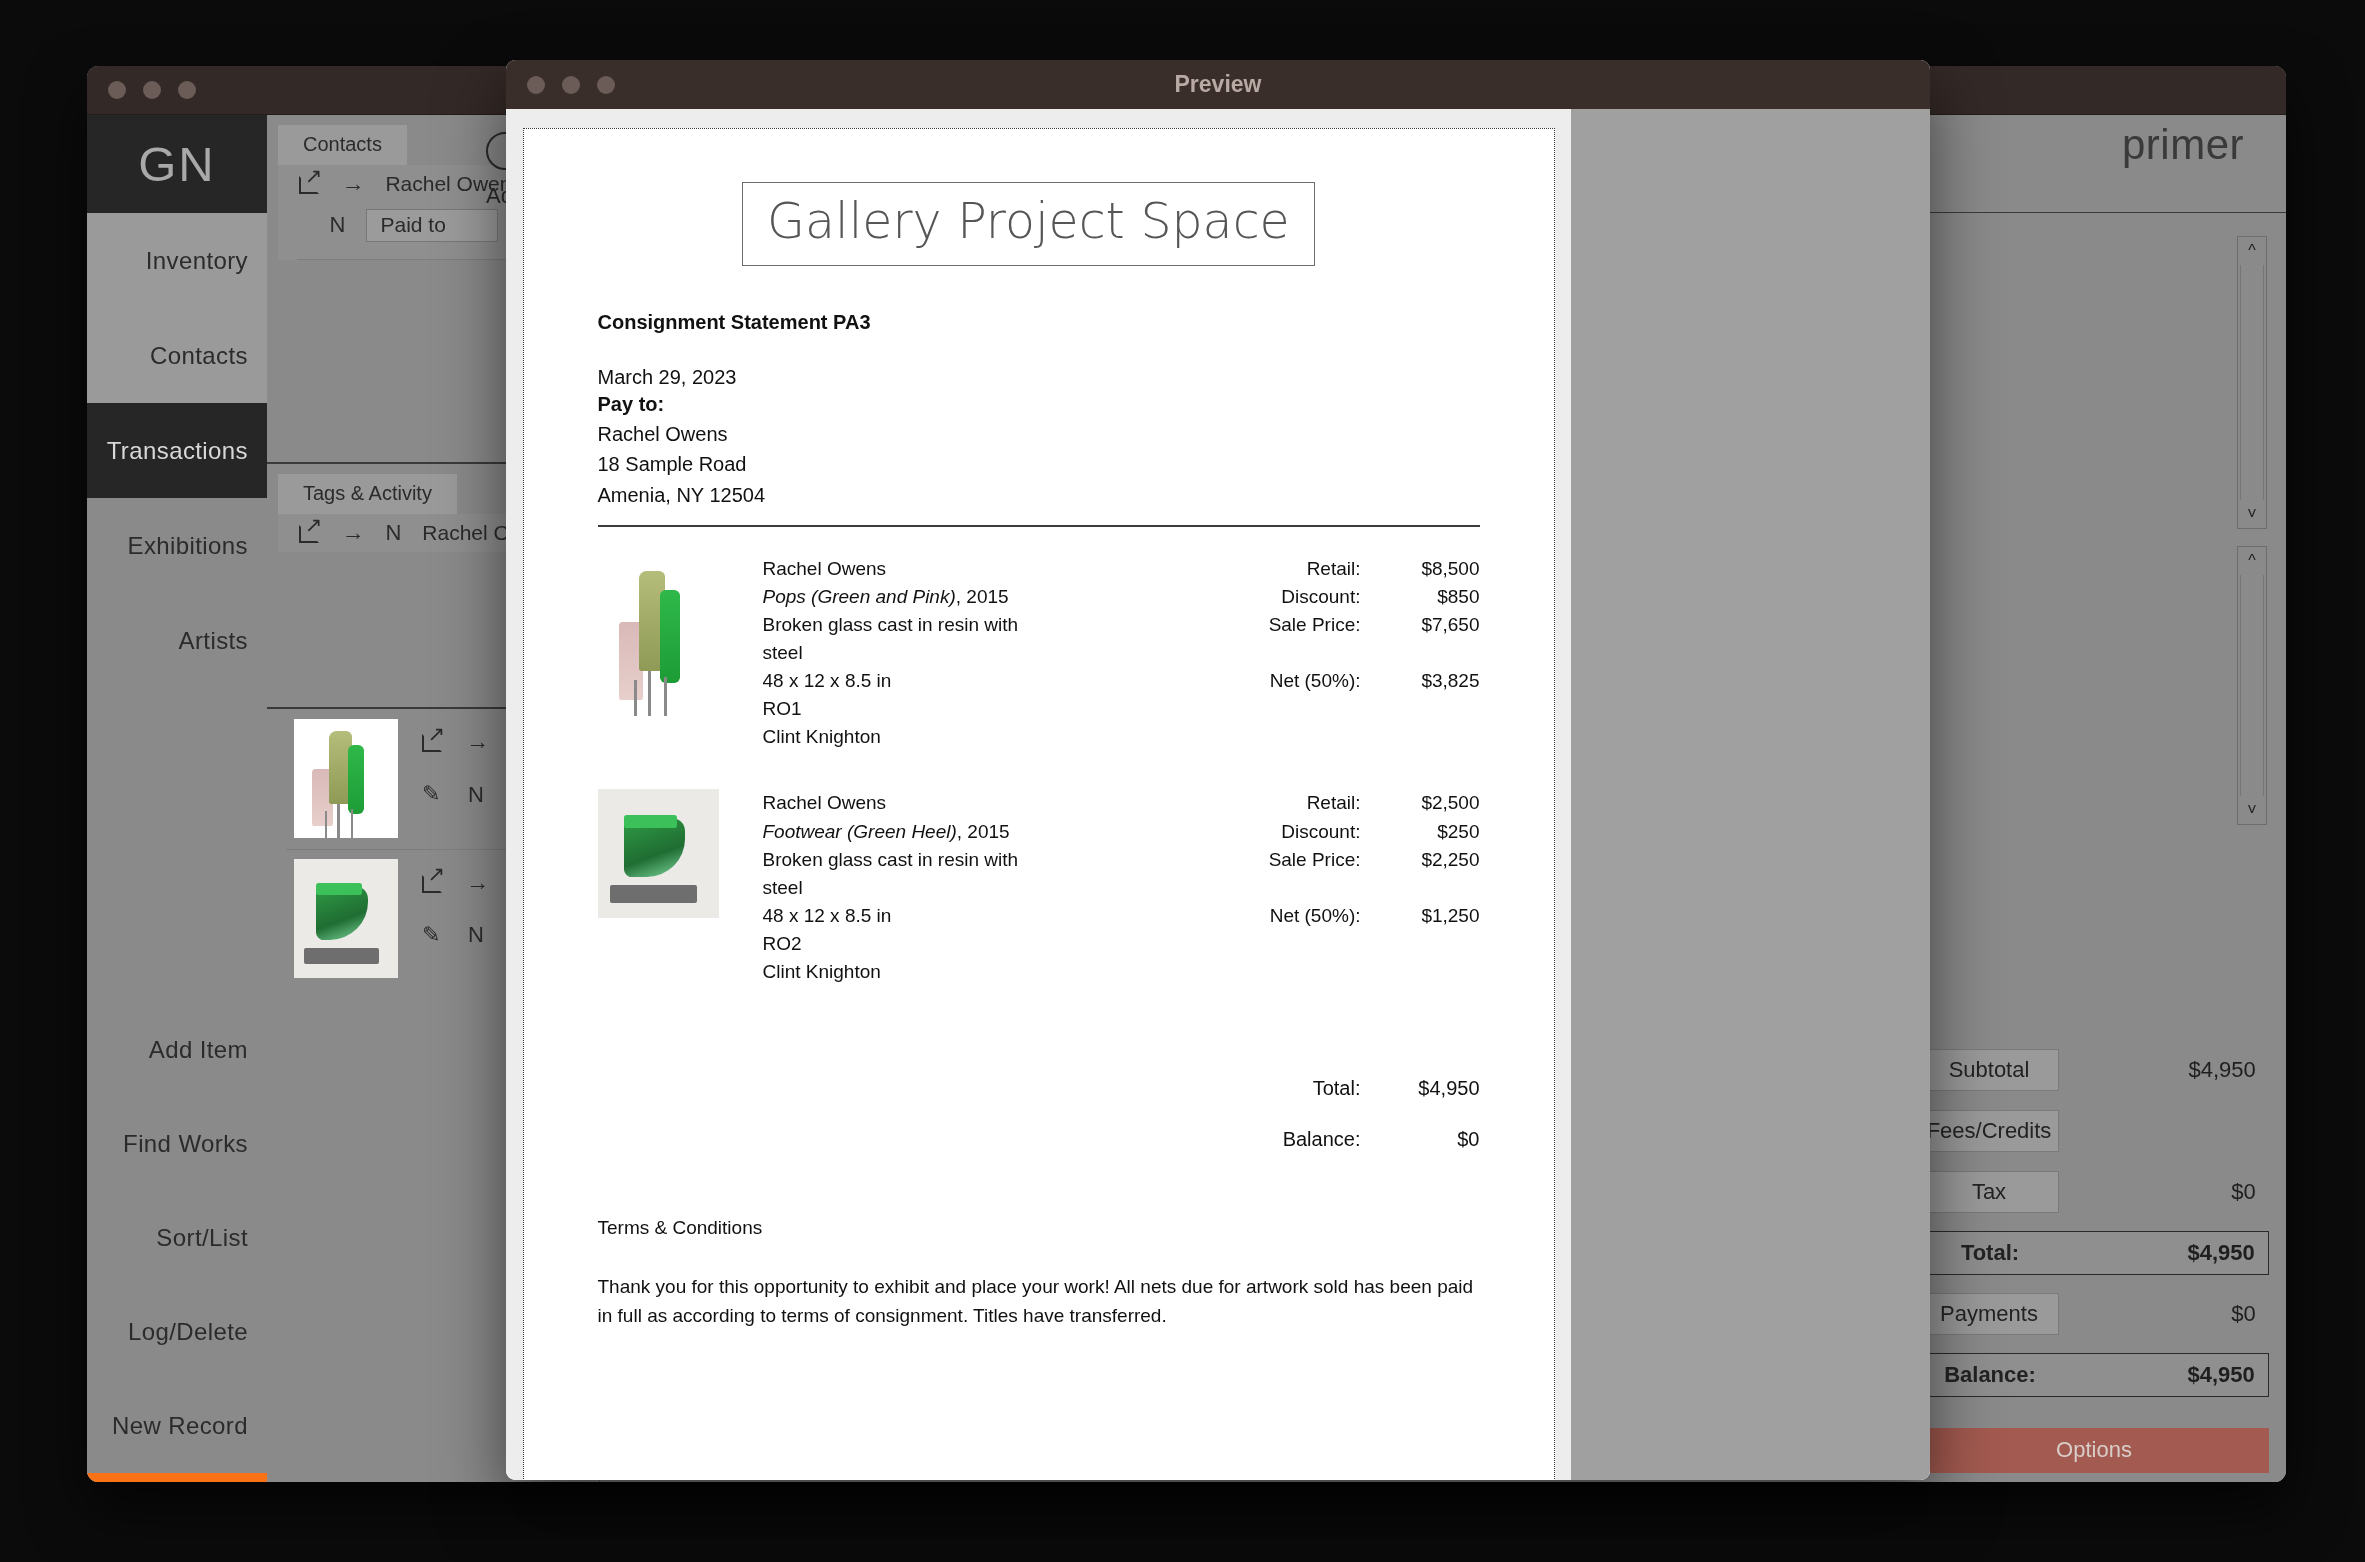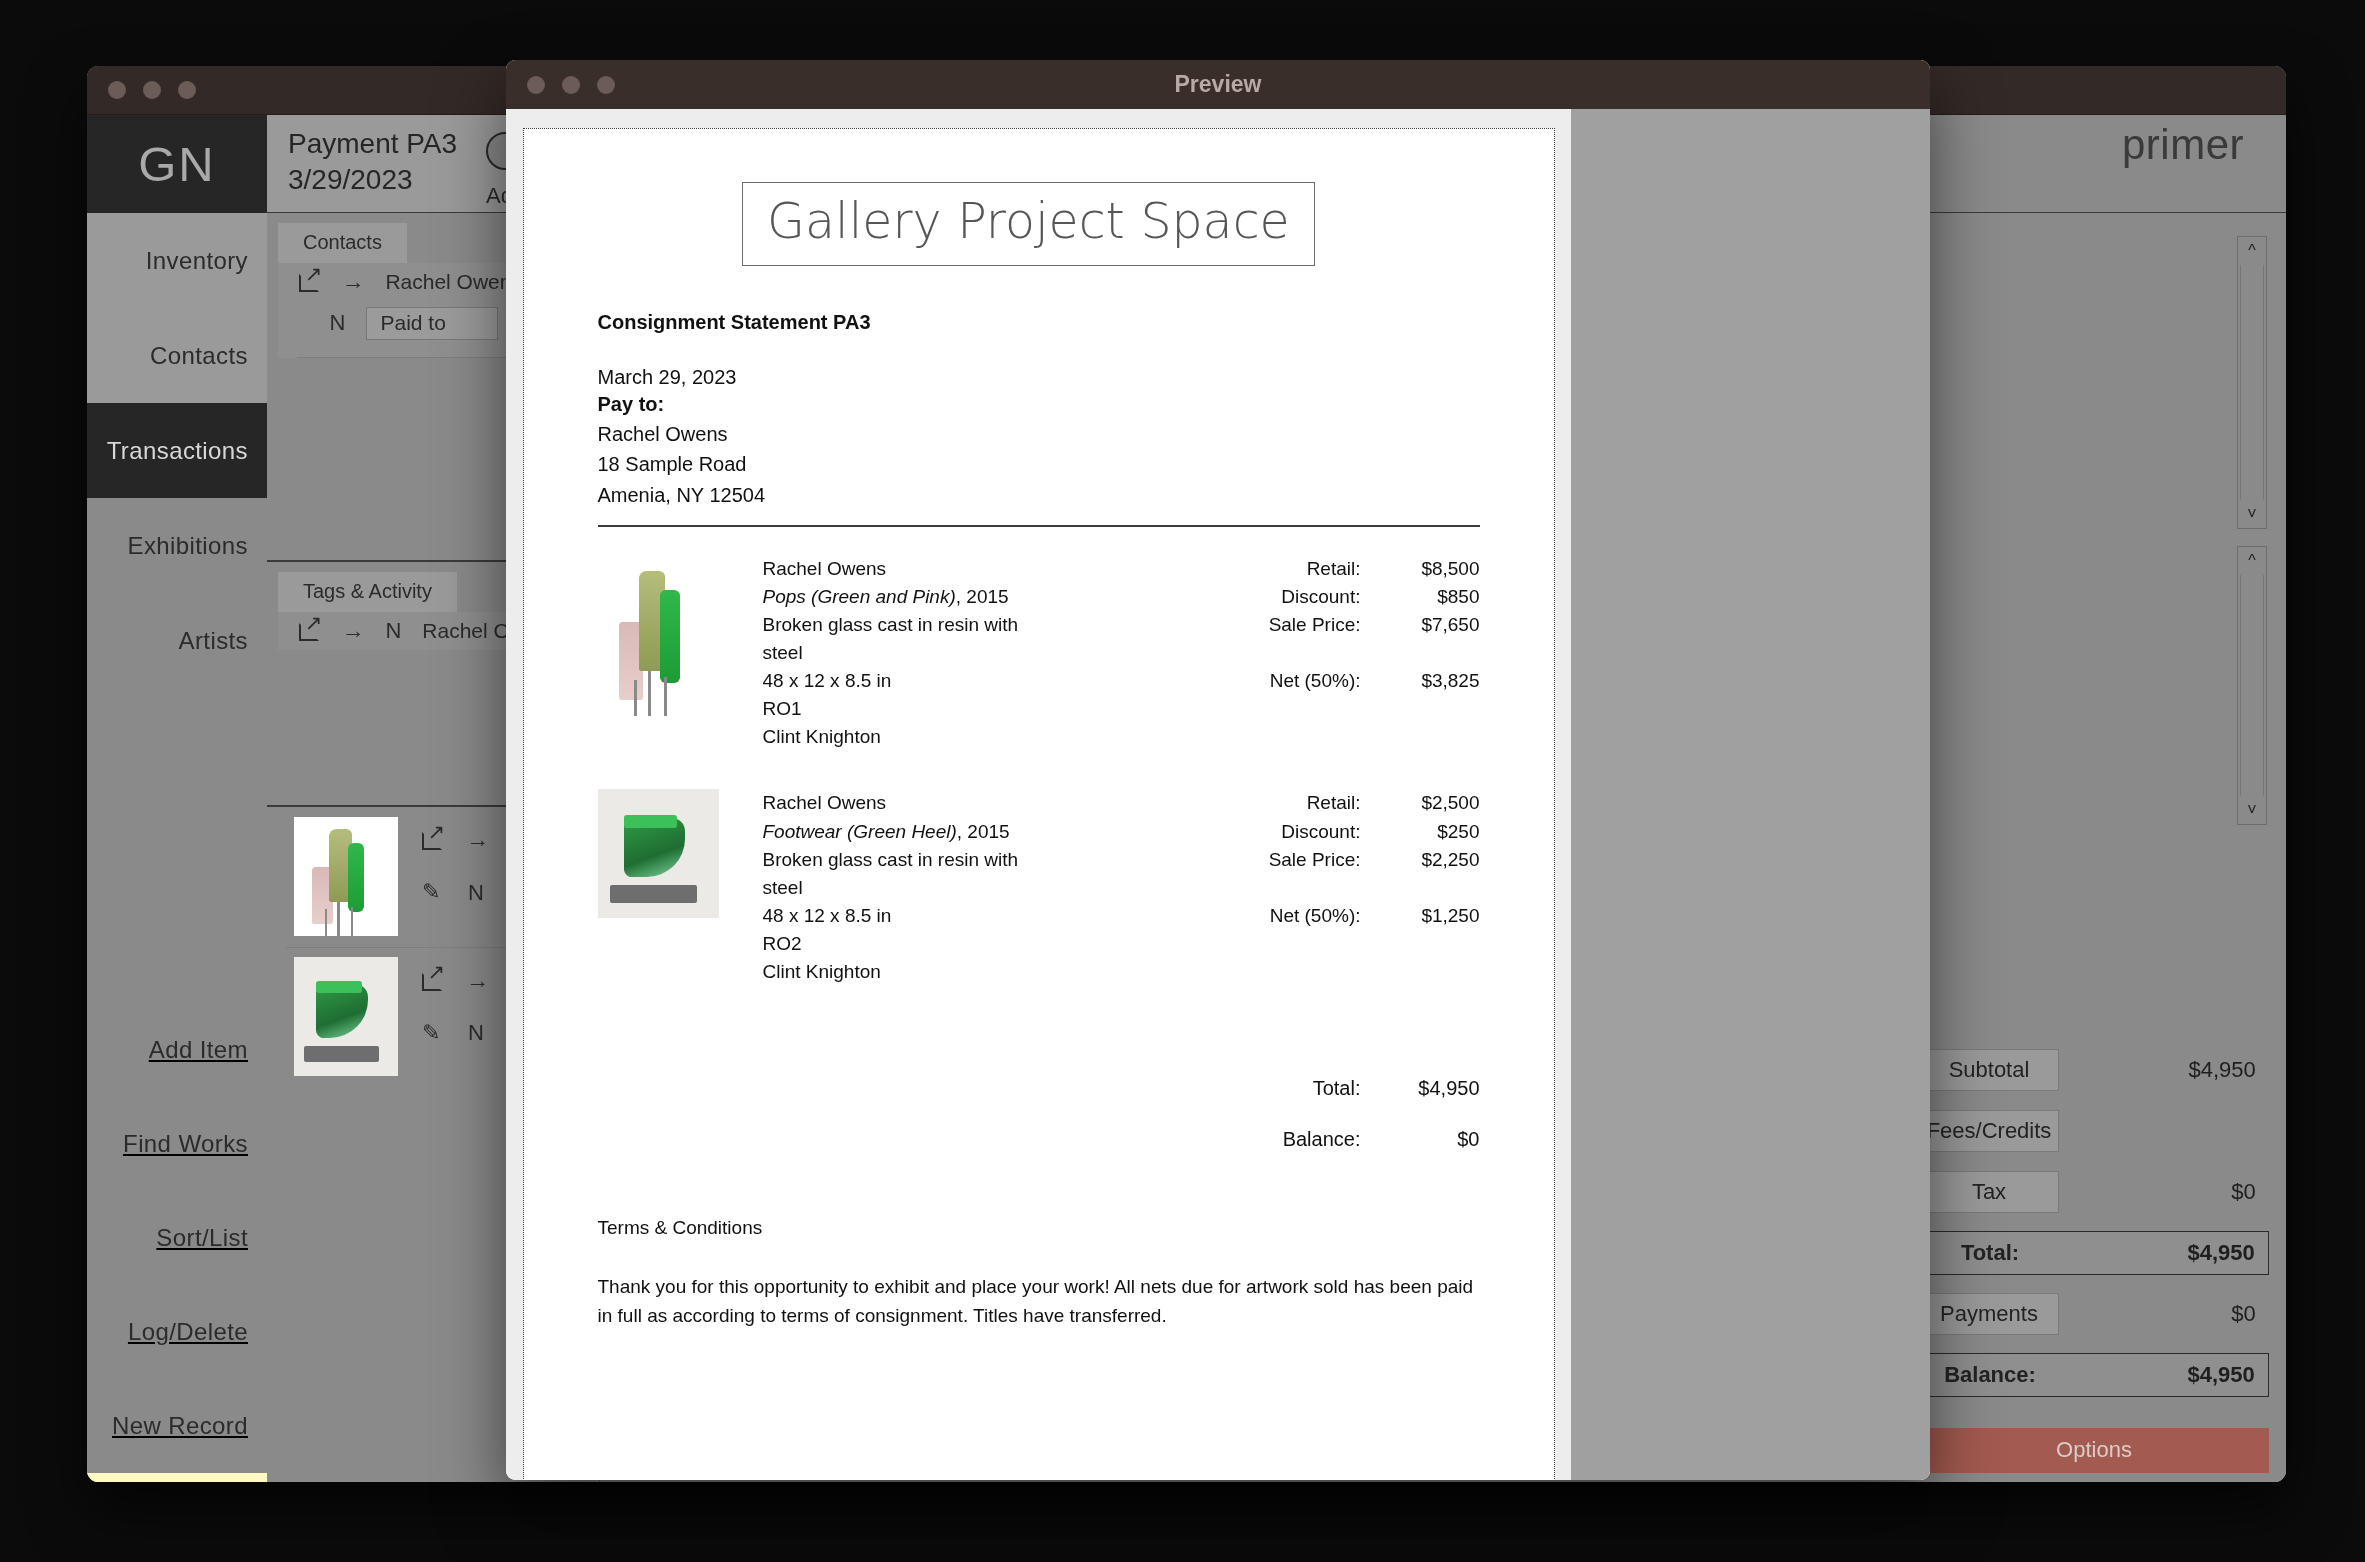--- a/index.html
+++ b/index.html
@@ -37,21 +37,21 @@
   #sidebar-top { background:#9a9a9a; }
   .nav-item {
     height:95px; display:flex; align-items:center; justify-content:flex-end;
     padding-right:19px; color:#2b2b2b; font-size:24px; letter-spacing:0.4px;
     cursor:default;
   }
   .nav-item.light { background:#9a9a9a; }
   .nav-item.active { background:#262626; color:#d8d8d8; }
   .nav-item.plain { background:#8a8a8a; }
   #sidebar-spacer { flex:1 1 auto; background:#8a8a8a; }
-  #sidebar-bottom { background:#fef9c3; padding-bottom:9.5px;text-decoration:underline; }
+  #sidebar-bottom { background:#f97316; padding-bottom:9.5px; }
   .nav-item.small { height:94px; font-size:24px; }
 
   
   #middle { width:333px; flex:0 0 333px; background:#8a8a8a; position:relative; border-right:0.9px solid #6f6f6f; }
   #record-header { height:98px; background:#9a9a9a; padding:11.4px 0 0 21px; border-bottom:1.9px solid #3a3a3a; }
   #record-header div { font-size:28px; color:#262626; line-height:1.28; }
 
   .panel-tab {
     display:inline-block; background:#9a9a9a; color:#2b2b2b;
     font-size:20px; padding:8.5px 24.6px 8.5px 24.6px; margin:9.5px 0 0 11.4px;
@@ -226,24 +226,20 @@
           <div class="nav-item small plain">
             <span>Log/Delete</span>
           </div>
           <div class="nav-item small plain">
             <span>New Record</span>
           </div>
         </div>
       </div>
 
       <div id="middle">
-        <div id="record-header">
-          <div>Payment PA3</div>
-          <div>3/29/2023</div>
-        </div>
 
         <div class="panel-tab">Contacts</div>
         <div class="panel-body">
           <div class="row">
             <span class="icon-ext"></span>
             <span class="arrow">→</span>
             <span>Rachel Owens</span>
           </div>
           <div class="row" style="padding-left:51px;">
             <span class="tag-n">N</span>

